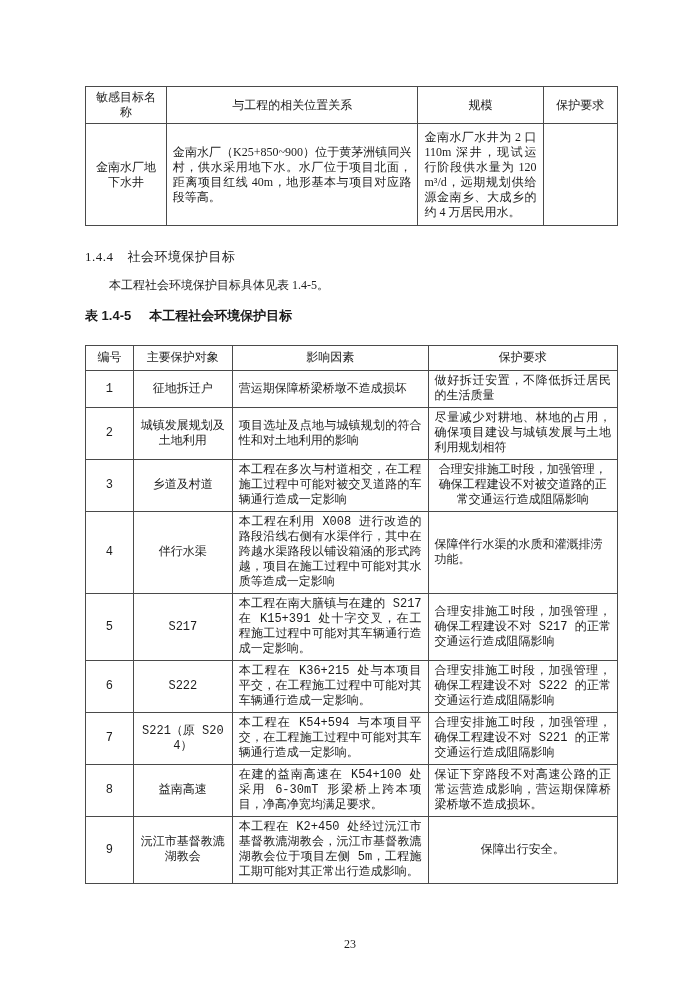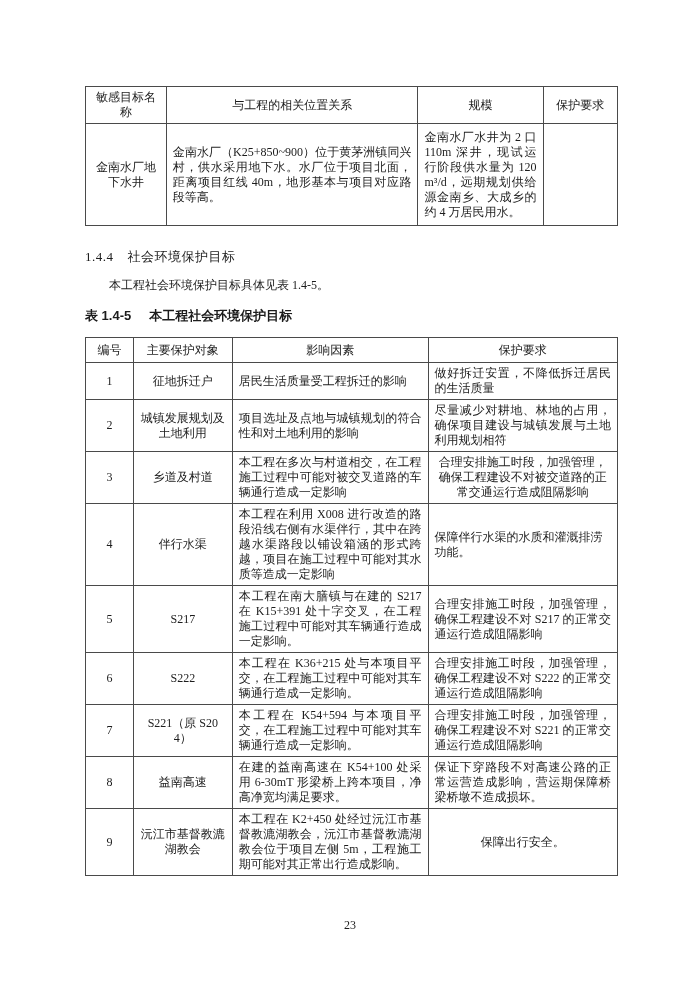--- a/index.html
+++ b/index.html
@@ -66,25 +66,25 @@
     line-height:17px;
   }
   .caption{
     margin-top:13px;
     text-align:left;
     font-family:"Liberation Sans","DejaVu Sans",sans-serif;
     font-weight:bold;
     font-size:13px;
   }
   .caption .cap-title{margin-left:18px;}
-  .t2-wrap{margin-top:12px;}
+  .t2-wrap{margin-top:20px;font-family:Liberation Mono, monospace;}
   .page-number{
     position:absolute;
     left:0;right:0;
-    top:918px;
+    top:937px;
     text-align:center;
     font-size:12px;
   }
 </style>
 </head>
 <body>
 
 <div class="page">
   <div class="content">
 
@@ -132,21 +132,21 @@
         <tbody>
             <tr>
           <th>编号</th>
           <th>主要保护对象</th>
           <th>影响因素</th>
           <th>保护要求</th>
         </tr>
         <tr>
           <td class="center">1</td>
           <td class="center">征地拆迁户</td>
-          <td class="left">居民生活质量受工程拆迁的影响</td>
+          <td class="left">营运期保障桥梁桥墩不造成损坏</td>
           <td class="justify">做好拆迁安置，不降低拆迁居民的生活质量</td>
         </tr>
         <tr>
           <td class="center">2</td>
           <td class="center">城镇发展规划及土地利用</td>
           <td class="justify">项目选址及点地与城镇规划的符合性和对土地利用的影响</td>
           <td class="justify">尽量减少对耕地、林地的占用，确保项目建设与城镇发展与土地利用规划相符</td>
         </tr>
         <tr>
           <td class="center">3</td>

